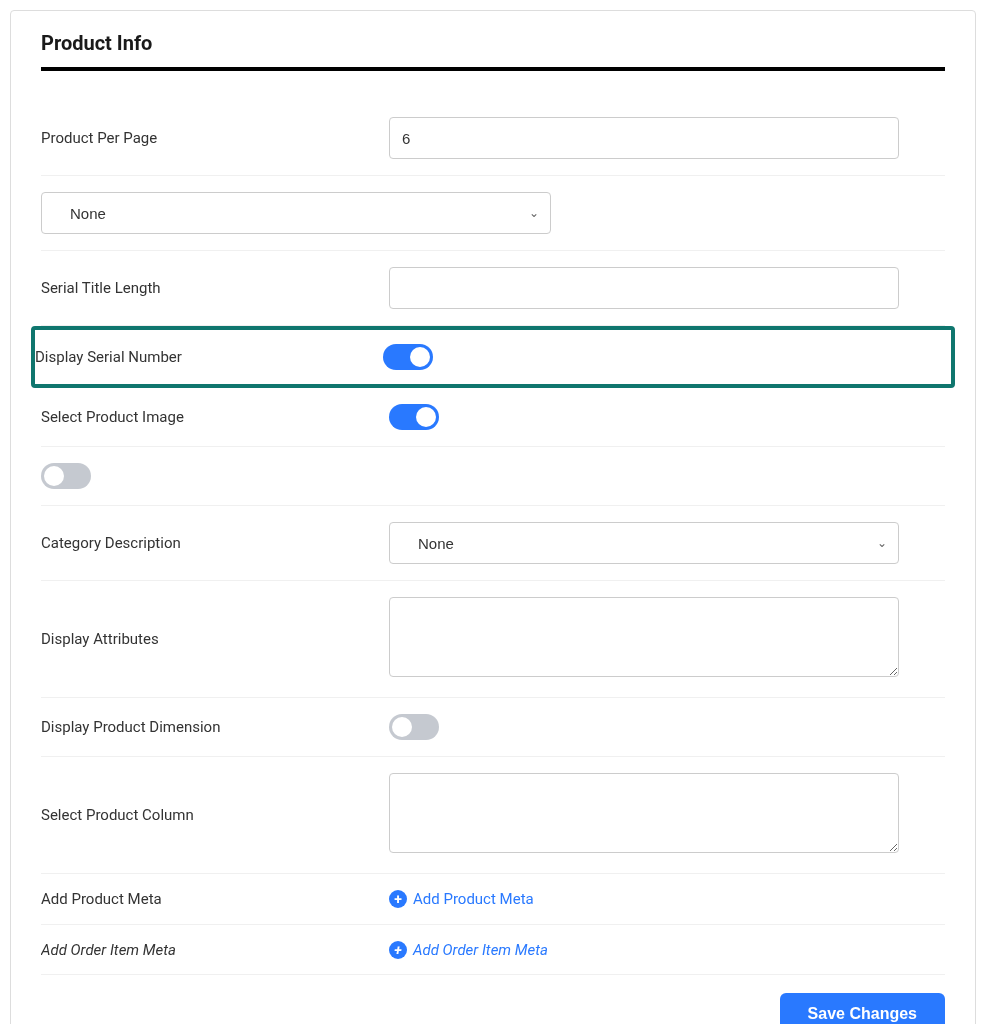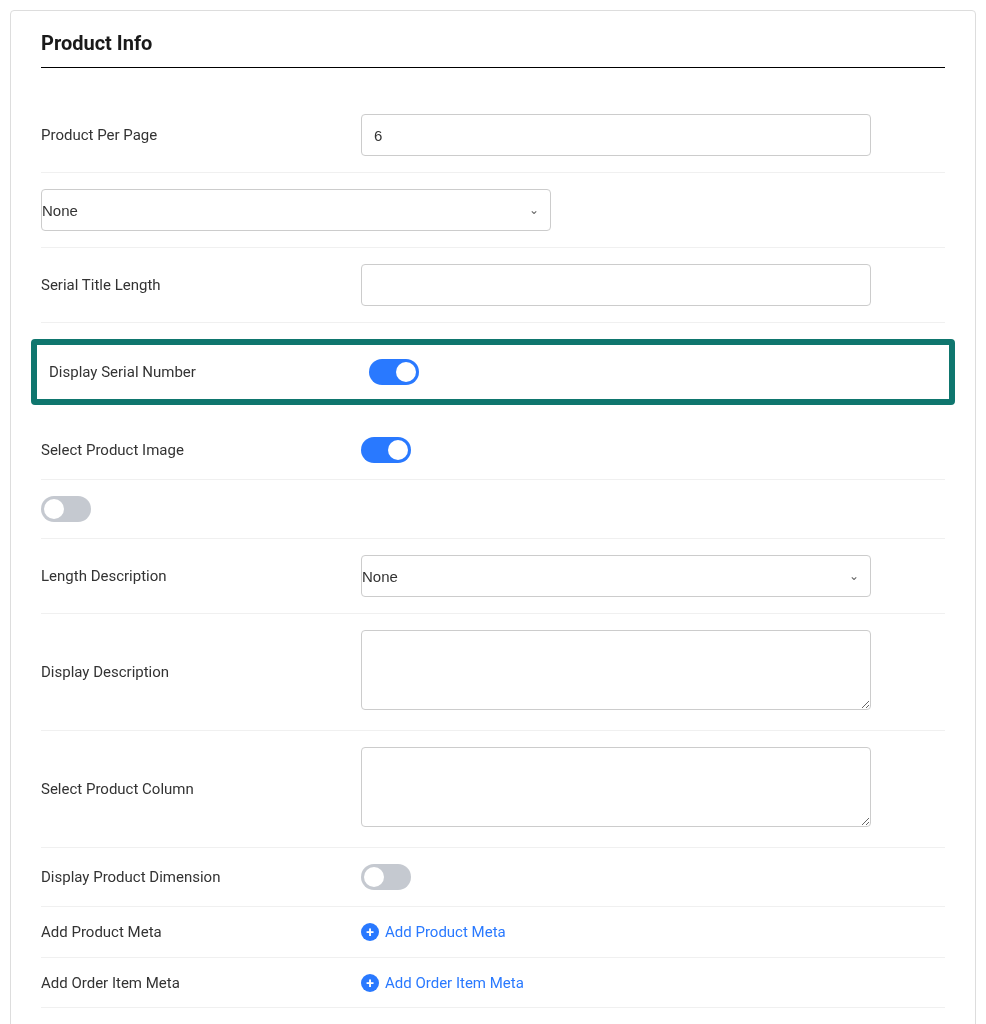--- a/index.html
+++ b/index.html
@@ -27,35 +27,36 @@
       min-height: 980px;
       position: relative;
     }
 
     .page-title {
       font-size: 20px;
       font-weight: 700;
       color: #1a1a1a;
       margin-bottom: 30px;
       padding-bottom: 12px;
-      border-bottom: 1px solid #000000;
+      border-bottom: 4px solid #000000;
     }
 
     .form-row {
       display: flex;
       align-items: center;
       padding: 16px 0;
       border-bottom: 1px solid #f0f0f0;
+      gap: 28px;
     }
 
     .form-row.highlighted {
-      border: 6px solid #0f766e;
-      border-radius: 4px;
-      padding: 14px 12px;
-      margin: 16px -10px;
+      border: 4px solid #0f766e;
+      border-radius: 4px;
+      padding: 14px 0;
+      margin: 0 -10px;
     }
 
     .form-label {
       width: 320px;
       min-width: 320px;
       color: #333;
       font-size: 15px;
     }
 
     .form-control-wrapper {
@@ -91,21 +92,21 @@
       position: relative;
       width: 100%;
       max-width: 510px;
     }
 
     .select-input {
       width: 100%;
       height: 42px;
       border: 1px solid #ccc;
       border-radius: 4px;
-      padding: 8px 36px 8px 0;
+      padding: 8px 36px 8px 28px;
       font-size: 15px;
       color: #333;
       appearance: none;
       background: #fff;
       cursor: pointer;
       outline: none;
     }
 
     .select-arrow {
       position: absolute;
@@ -208,20 +209,21 @@
       border-radius: 6px;
       padding: 12px 28px;
       font-size: 16px;
       font-weight: 600;
       cursor: pointer;
     }
 
     .cut-off-row {
       overflow: hidden;
       max-height: 50px;
+      font-style: italic;
     }
   </style>
 </head>
 <body>
 
 <div class="page-wrapper">
 
   <h1 class="page-title">Product Info</h1>
 
   <div class="form-row">
@@ -281,60 +283,60 @@
       <div class="toggle-container toggle-off">
         <label class="toggle-switch">
           <input type="checkbox" style="">
           <span class="toggle-slider"></span>
         </label>
       </div>
     </div>
   </div>
 
   <div class="form-row">
-    <div class="form-label">Length Description</div>
+    <div class="form-label">Category Description</div>
     <div class="form-control-wrapper">
       <div class="select-wrapper">
         <select class="select-input">
           <option>None</option>
           <option>Short</option>
           <option>Full</option>
         </select>
         <span class="select-arrow">⌄</span>
       </div>
     </div>
   </div>
 
   <div class="form-row">
-    <div class="form-label">Display Description</div>
-    <div class="form-control-wrapper">
-      <textarea class="textarea-input" style=""></textarea>
-    </div>
-  </div>
-
-  <div class="form-row">
-    <div class="form-label">Select Product Column</div>
+    <div class="form-label">Display Attributes</div>
     <div class="form-control-wrapper">
       <textarea class="textarea-input" style=""></textarea>
     </div>
   </div>
 
   <div class="form-row">
     <div class="form-label">Display Product Dimension</div>
     <div class="form-control-wrapper">
       <div class="toggle-container toggle-off">
         <label class="toggle-switch">
           <input type="checkbox" style="">
           <span class="toggle-slider"></span>
         </label>
       </div>
     </div>
   </div>
 
   <div class="form-row">
+    <div class="form-label">Select Product Column</div>
+    <div class="form-control-wrapper">
+      <textarea class="textarea-input" style=""></textarea>
+    </div>
+  </div>
+
+  <div class="form-row">
     <div class="form-label">Add Product Meta</div>
     <div class="form-control-wrapper">
       <a href="#" class="add-link">
         <span class="add-icon">+</span>
         <span>Add Product Meta</span>
       </a>
     </div>
   </div>
 
   <div class="form-row cut-off-row">

